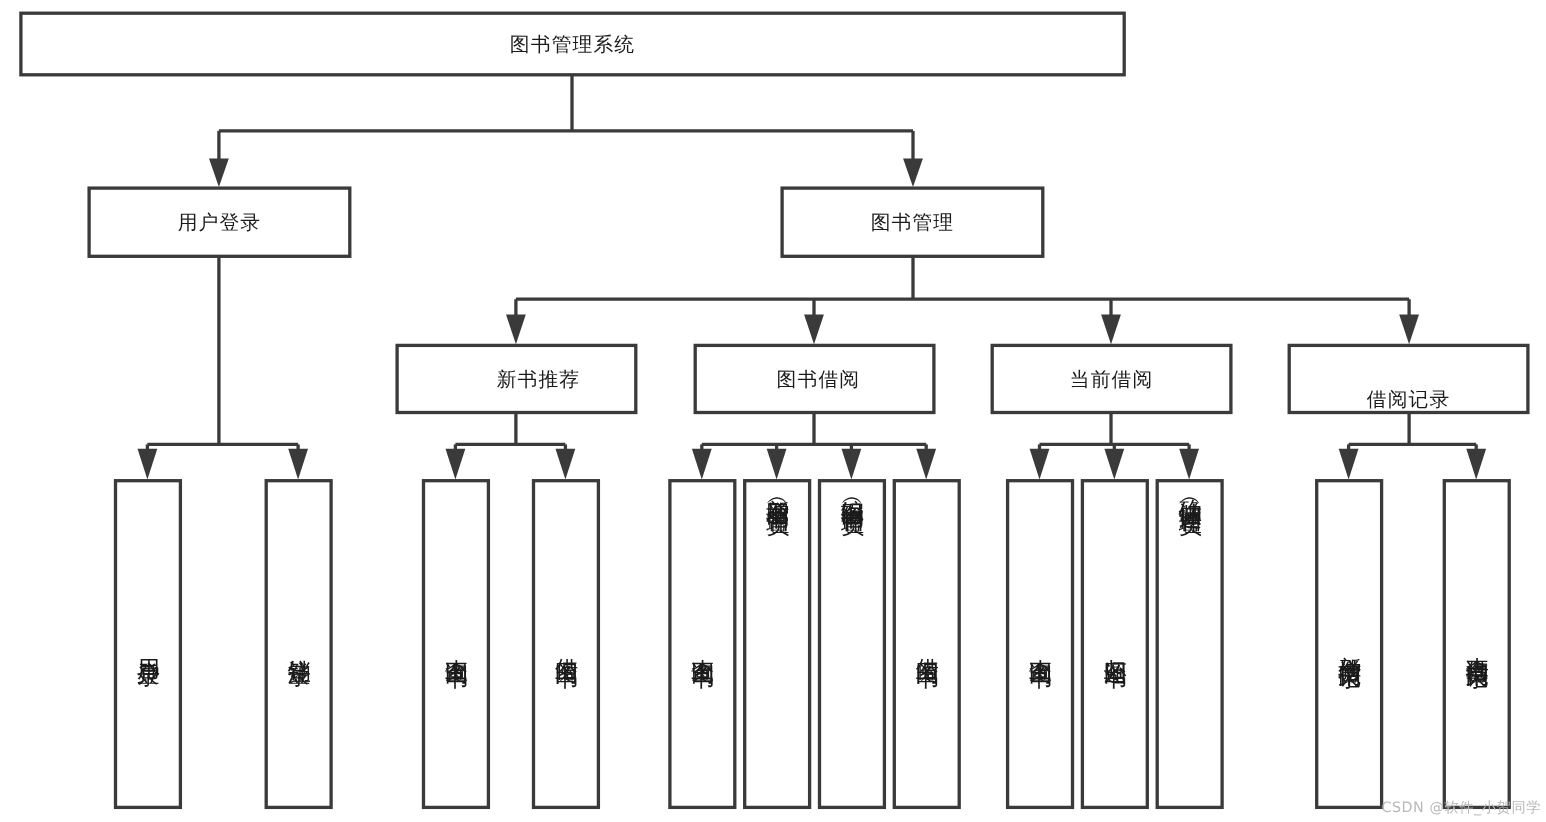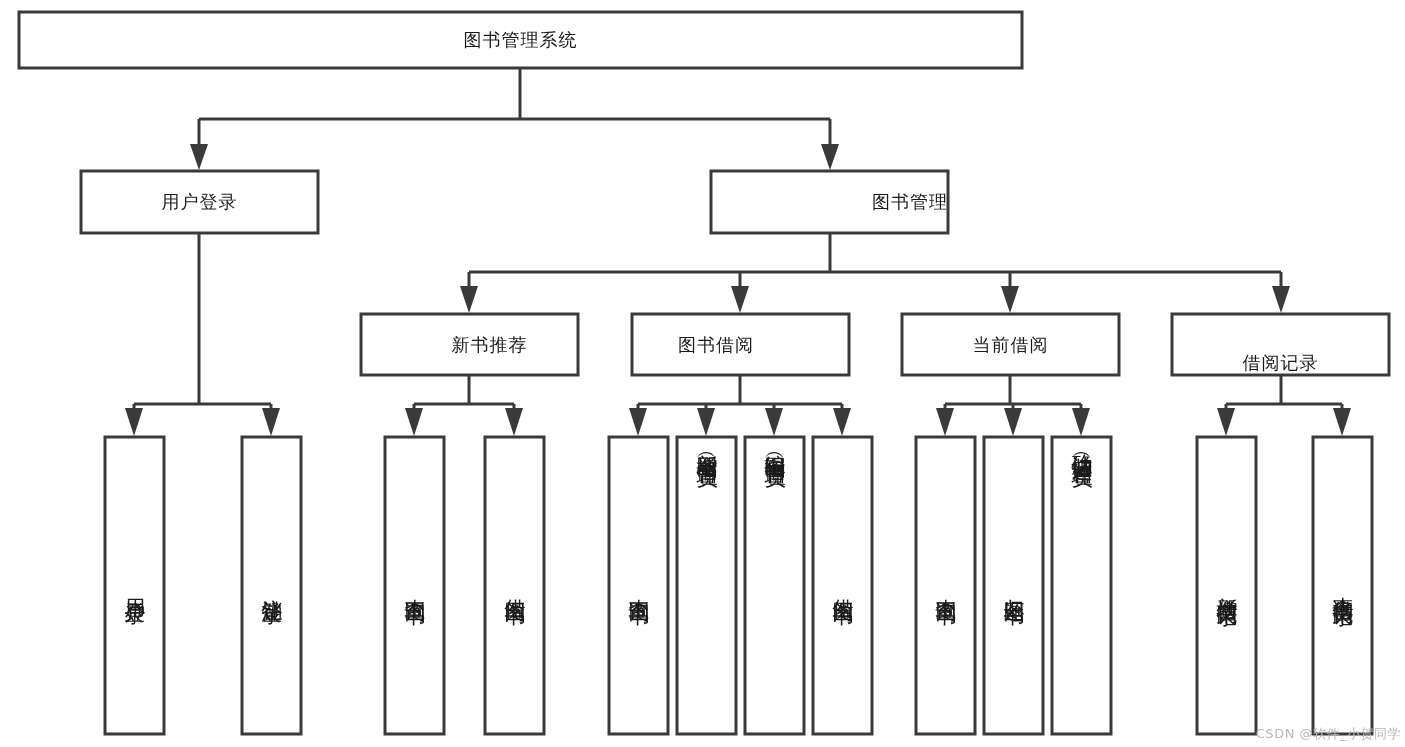--- a/index.html
+++ b/index.html
@@ -186,28 +186,28 @@
 
   </svg>
 
   <div class="root-text-wrap" style="left:19px; top:12px; width:1003px; height:56px;">
     <span class="htext">图书管理系统</span>
   </div>
 
   <div class="htext-wrap" style="left:81px; top:171px; width:237px; height:62px;">
     <span class="htext">用户登录</span>
   </div>
-  <div class="htext-wrap" style="left:711px; top:171px; width:237px; height:62px;justify-content:flex-end;">
+  <div class="htext-wrap" style="left:711px; top:171px; width:237px; height:62px;">
     <span class="htext">图书管理</span>
   </div>
 
   <div class="htext-wrap" style="left:361px; top:314px; width:217px; height:61px;margin-left:20px;">
     <span class="htext">新书推荐</span>
   </div>
-  <div class="htext-wrap" style="left:628px; top:314px; width:176px; height:61px;text-align:center;">
+  <div class="htext-wrap" style="left:656px; top:314px; width:176px; height:61px;text-align:center;">
     <span class="htext">图书借阅</span>
   </div>
   <div class="htext-wrap" style="left:902px; top:314px; width:217px; height:61px;text-align:right;">
     <span class="htext">当前借阅</span>
   </div>
   <div class="htext-wrap" style="left:1172px; top:314px; width:217px; height:61px;align-items:flex-end;">
     <span class="htext">借阅记录</span>
   </div>
 
   <div class="vtext-wrap" style="left:105px; top:437px; width:59px; height:297px;">

